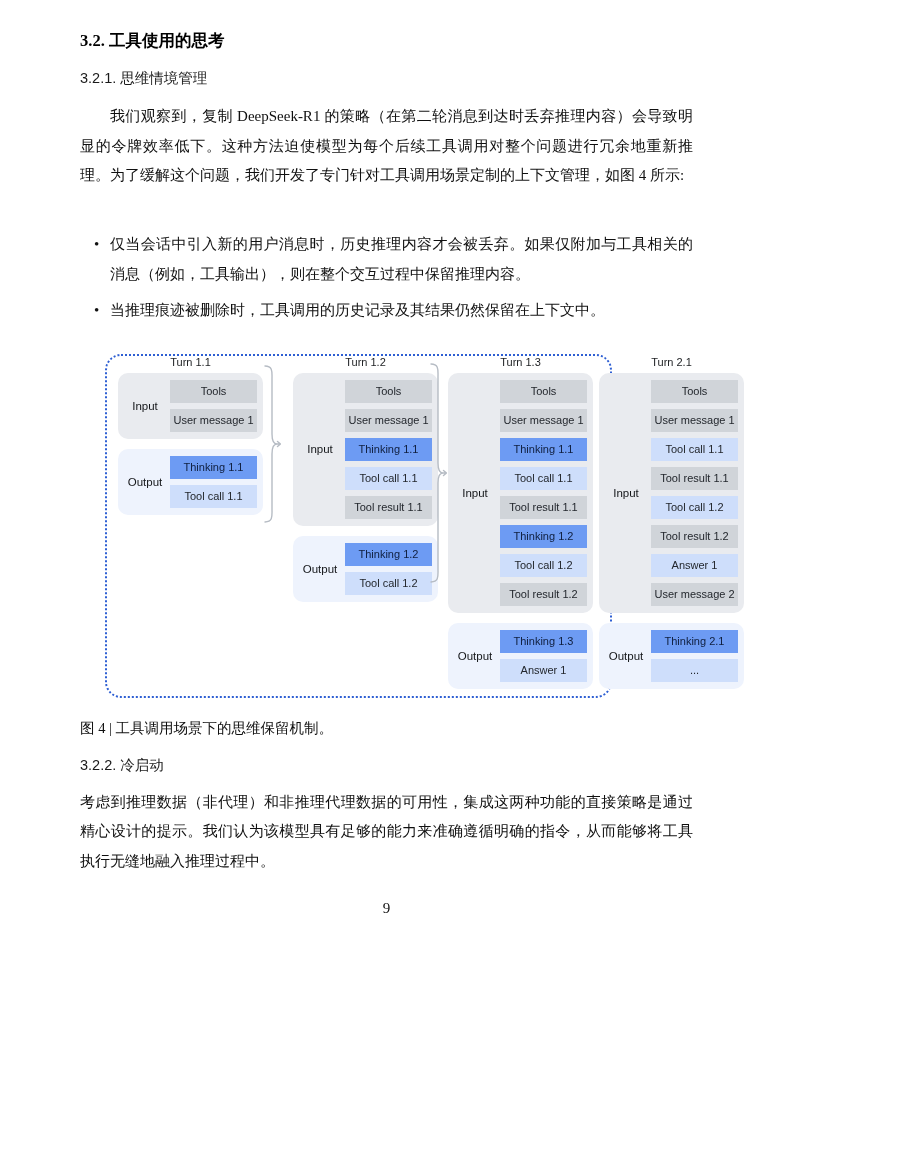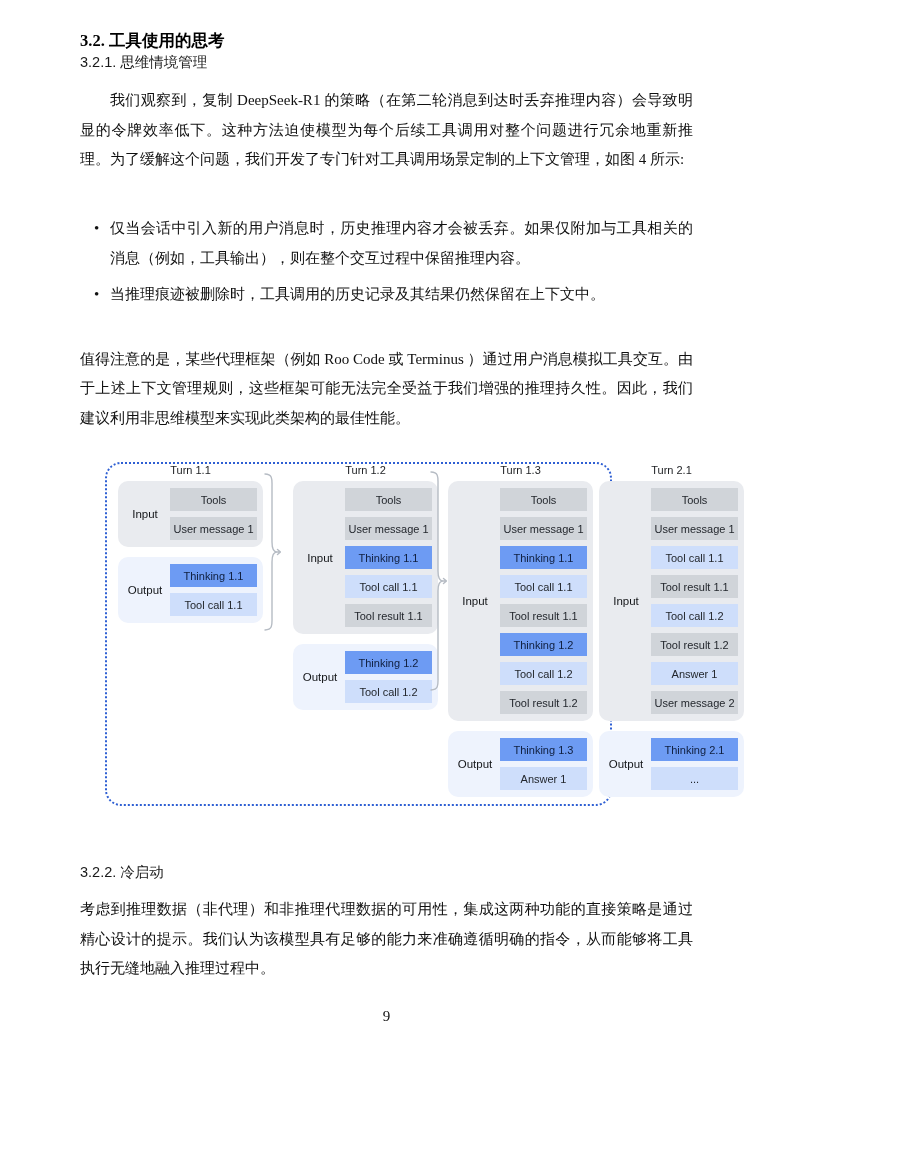--- a/index.html
+++ b/index.html
@@ -9,20 +9,21 @@
     padding:30px 80px 0 80px; overflow:hidden;
     font-family:"Liberation Serif","DejaVu Serif",serif; color:#111111;
   }
   h2.sec {
     font-size:16.5px; font-weight:bold; line-height:22px; color:#000;
     font-family:"Liberation Serif","DejaVu Serif",serif;
   }
   h3.sub {
     font-size:14.5px; font-weight:normal; line-height:20px; color:#1a1a1a;
     font-family:"Liberation Sans","DejaVu Sans",sans-serif;
+    margin-top:16px;
   }
   p.body {
     font-size:15px; line-height:29.5px; text-align:justify; color:#101010;
   }
   .p1 { margin-top:13px; }
   .p2 { margin-top:14px; text-indent:2em; }
   .p3 { margin-top:36px; }
   .p4 { margin-top:13px; }
   ul.blist { list-style:none; margin-top:38px; padding-left:14px; }
   ul.blist li { display:flex; font-size:15px; line-height:30px; }
@@ -87,21 +88,20 @@
     <li>
       <span class="blt">•</span>
       <span class="btxt">仅当会话中引入新的用户消息时，历史推理内容才会被丢弃。如果仅附加与工具相关的消息（例如，工具输出），则在整个交互过程中保留推理内容。</span>
     </li>
     <li>
       <span class="blt">•</span>
       <span class="btxt">当推理痕迹被删除时，工具调用的历史记录及其结果仍然保留在上下文中。</span>
     </li>
   </ul>
 
-  <p class="body p3">值得注意的是，某些代理框架（例如 Roo Code 或 Terminus ）通过用户消息模拟工具交互。由于上述上下文管理规则，这些框架可能无法完全受益于我们增强的推理持久性。因此，我们建议利用非思维模型来实现此类架构的最佳性能。</p>
 
   <div class="figure-wrap">
 
     <div class="dashed-box"></div>
 
     <div class="turn-col tc1">
       <div class="turn-title">Turn 1.1</div>
       <div class="grp g-in">
         <div class="glabel">Input</div>
         <div class="stack">
@@ -192,19 +192,20 @@
         <div class="glabel">Output</div>
         <div class="stack">
           <div class="fbox b-think">Thinking 2.1</div>
           <div class="fbox b-tool">...</div>
         </div>
       </div>
     </div>
 
   </div>
 
+  <p class="caption">图 4 | 工具调用场景下的思维保留机制。</p>
 
   <h3 class="sub sub2">3.2.2. 冷启动</h3>
   <p class="body p4">考虑到推理数据（非代理）和非推理代理数据的可用性，集成这两种功能的直接策略是通过精心设计的提示。我们认为该模型具有足够的能力来准确遵循明确的指令，从而能够将工具执行无缝地融入推理过程中。</p>
 
   <div class="pagenum">9</div>
 
 </div>
 
 </body></html>

